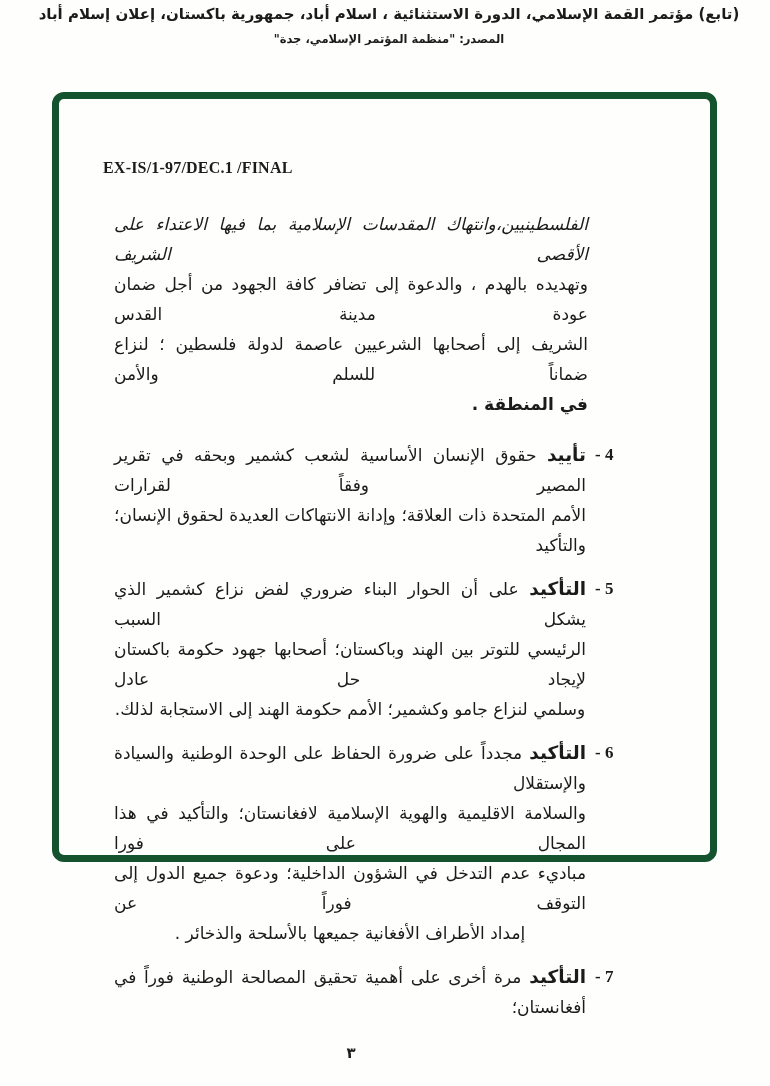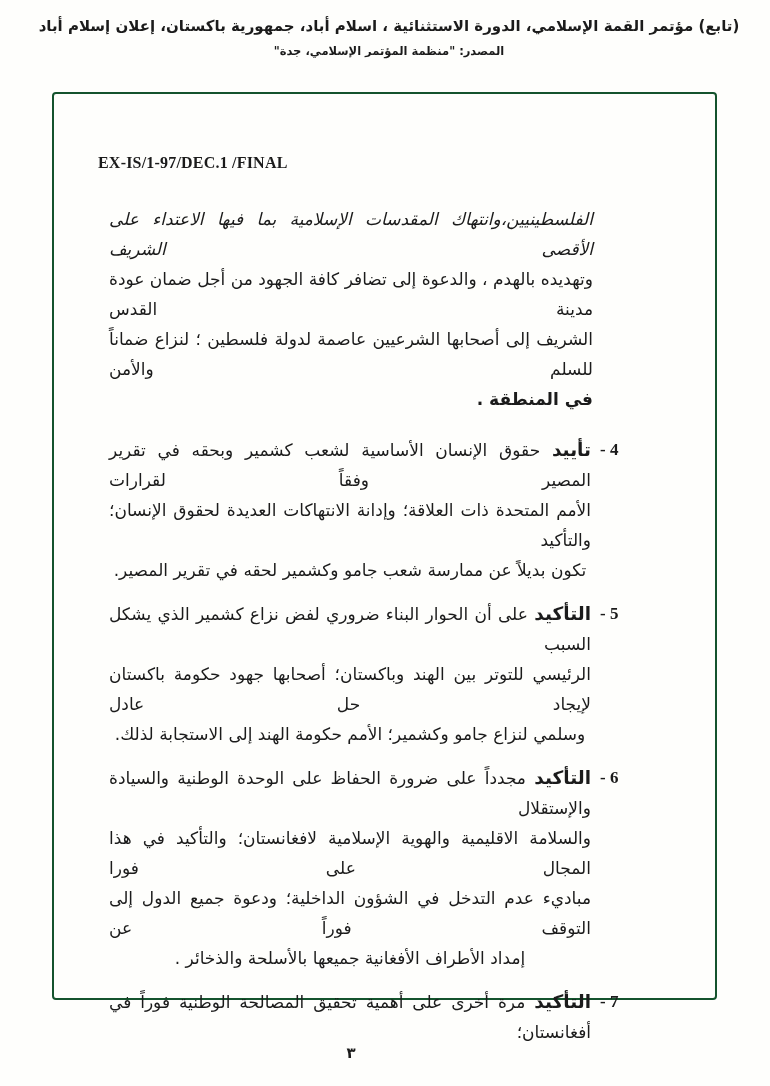--- a/index.html
+++ b/index.html
@@ -7,32 +7,32 @@
     position:relative;
     width:770px; height:1086px;
     margin:0 auto;
     background:#fefefc;
     font-family:"DejaVu Sans", sans-serif;
     color:#1b1b1b;
     overflow:hidden;
   }
 
   
-  .header { position:absolute; top:16px; left:30px; right:30px; direction:rtl; text-align:center;margin-left:8px; }
+  .header { position:absolute; top:4px; left:30px; right:30px; direction:rtl; text-align:center;margin-left:8px; }
   .header-line1 { font-size:15px; font-weight:bold; letter-spacing:0; line-height:1.45; }
   .header-line2 { font-size:11.5px; font-weight:bold; margin-top:6px; }
 
   
   .frame {
     position:absolute;
     left:52px; top:92px;
-    width:665px; height:908px;
+    width:665px; height:770px;
     box-sizing:border-box;
-    border:2px solid #14532d;
-    border-radius:4px;
+    border:7px solid #14532d;
+    border-radius:12px;
     background:transparent;
   }
 
   
   .docref {
     position:absolute; left:44px; top:60px;
     font-family:"Liberation Serif", serif;
     font-weight:bold; font-size:16px;
     letter-spacing:0.2px;
     direction:ltr;
@@ -95,21 +95,20 @@
           <div class="line">وتهديده بالهدم ، والدعوة إلى تضافر كافة الجهود من أجل ضمان عودة مدينة القدس</div>
           <div class="line">الشريف إلى أصحابها الشرعيين عاصمة لدولة فلسطين ؛ لنزاع ضماناً للسلم والأمن</div>
           <div class="line last-right">في المنطقة .</div>
         </div>
       <div>
           <div class="item">
             <div class="item-number">- 4</div>
             <div class="item-text">
               <div class="line"><span class="item-lead">تأييد</span> حقوق الإنسان الأساسية لشعب كشمير وبحقه في تقرير المصير وفقاً لقرارات</div>
               <div class="line">الأمم المتحدة ذات العلاقة؛ وإدانة الانتهاكات العديدة لحقوق الإنسان؛ والتأكيد</div>
-              <div class="line last-center">تكون بديلاً عن ممارسة شعب جامو وكشمير لحقه في تقرير المصير.</div>
             </div>
           </div>
           <div class="item">
             <div class="item-number">- 5</div>
             <div class="item-text">
               <div class="line"><span class="item-lead">التأكيد</span> على أن الحوار البناء ضروري لفض نزاع كشمير الذي يشكل السبب</div>
               <div class="line">الرئيسي للتوتر بين الهند وباكستان؛ أصحابها جهود حكومة باكستان لإيجاد حل عادل</div>
               <div class="line last-center">وسلمي لنزاع جامو وكشمير؛ الأمم حكومة الهند إلى الاستجابة لذلك.</div>
             </div>
           </div>

